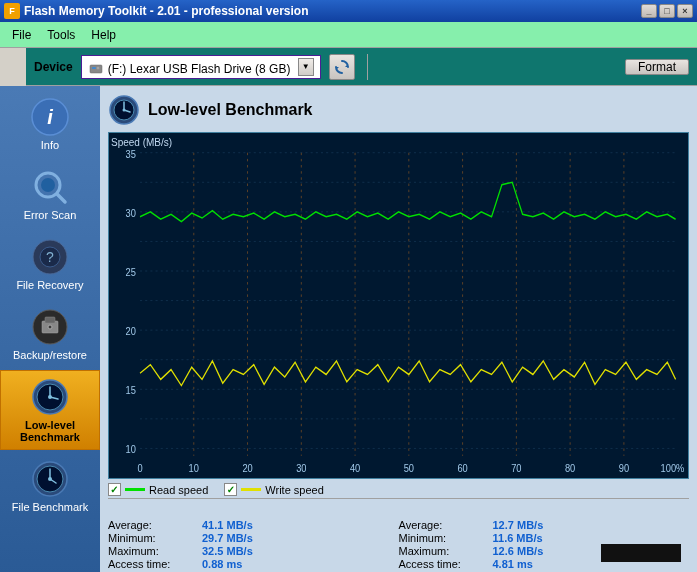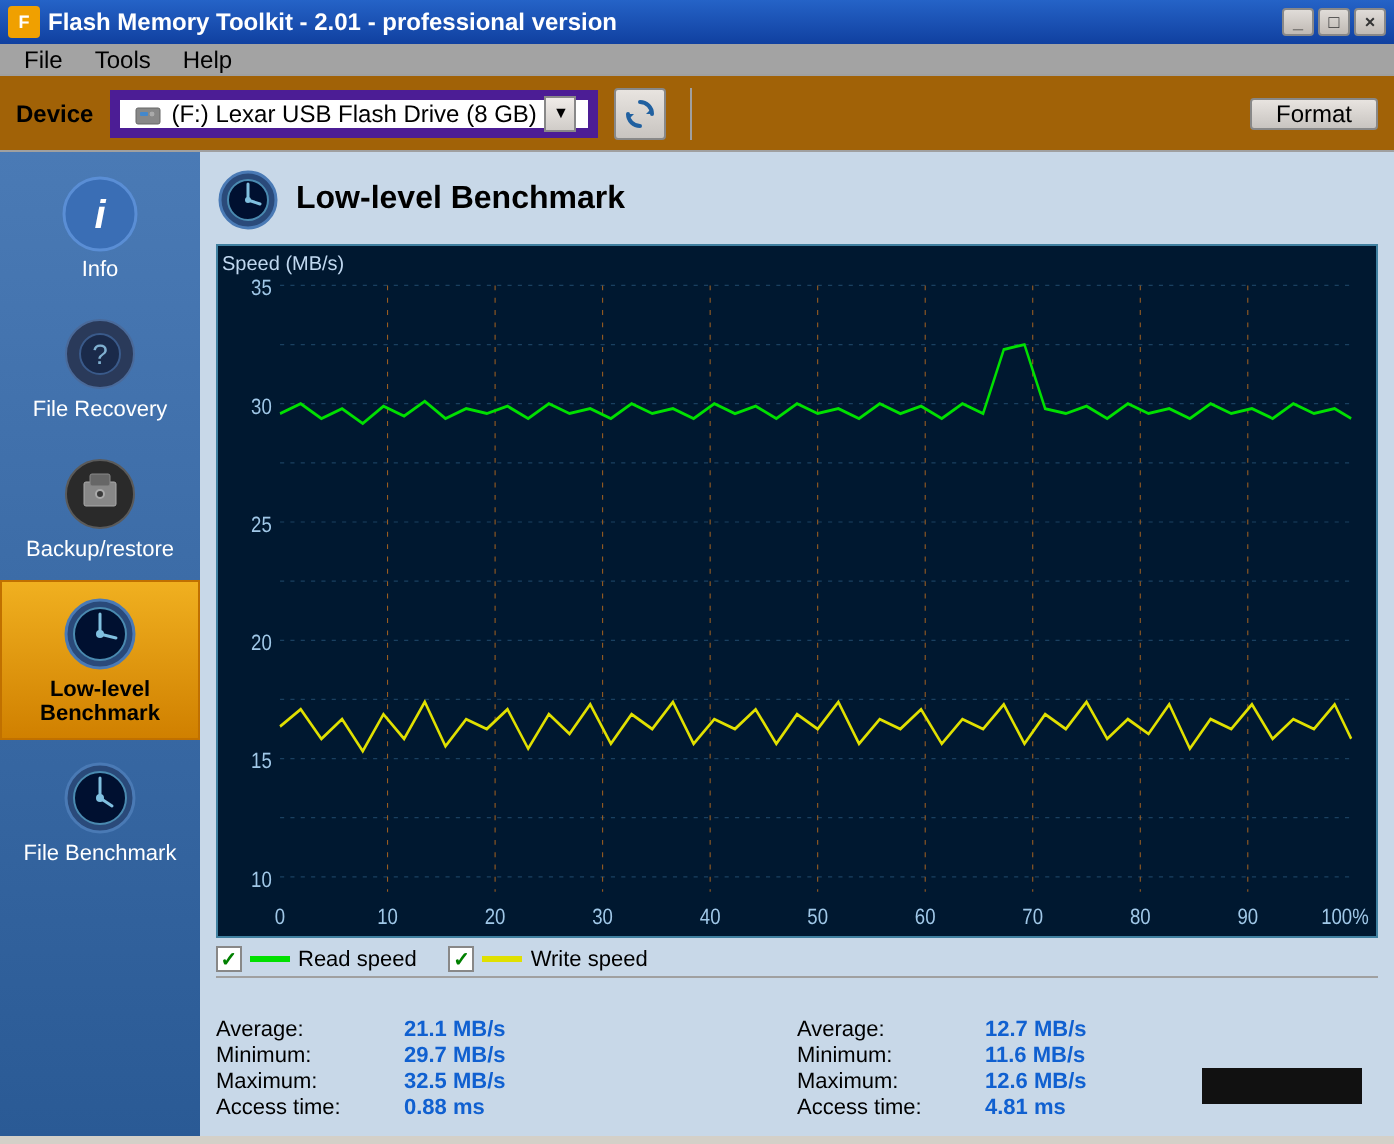--- a/index.html
+++ b/index.html
@@ -21,51 +21,52 @@
     .title-icon { width: 16px; height: 16px; background: #f0a000; border-radius: 2px; display: flex; align-items: center; justify-content: center; font-size: 9px; color: white; font-weight: bold; }
     .title-controls { display: flex; gap: 2px; }
     .title-btn {
       width: 16px; height: 14px; background: linear-gradient(to bottom, #e0dcd8, #c0bab4);
       border: 1px solid #888; border-radius: 2px; cursor: pointer;
       display: flex; align-items: center; justify-content: center; font-size: 9px; color: #333;
     }
 
     
     .menu-bar {
-      background: #a3a3a3;
-      height: 16px;
+      background: #86efac;
+      height: 26px;
       display: flex;
       align-items: center;
       padding: 0 4px;
       border-bottom: 1px solid #a0a0a0;
     }
     .menu-item {
       padding: 2px 8px;
       cursor: pointer;
       font-size: 12px;
       color: #000;
     }
 
     
     .toolbar {
-      background: #a16207;
+      background: #0f766e;
       height: 38px;
       display: flex;
       align-items: center;
       padding: 4px 8px;
       gap: 8px;
       border-bottom: 1px solid #a0a0a0;
+      margin-left: 26px;
     }
     .device-label { font-size: 12px; font-weight: bold; color: #000; }
     .device-select-wrap {
       display: flex;
-      align-items: center;
+      align-items: flex-end;
       gap: 4px;
       background: white;
-      border: 5px solid #4c1d95;
+      border: 1px solid #4c1d95;
       padding: 2px 6px;
       height: 24px;
       min-width: 240px;
     }
     .device-select-text { font-size: 12px; color: #000; flex: 1; }
     .device-dropdown-btn {
       width: 16px; height: 18px; background: linear-gradient(to bottom, #f0ece8, #d0ccc8);
       border: 1px solid #888; cursor: pointer; display: flex; align-items: center; justify-content: center;
       font-size: 8px;
     }
@@ -240,20 +241,30 @@
     <div class="sidebar-item">
       <div class="sidebar-icon">
         <svg width="40" height="40" viewBox="0 0 40 40">
           <circle cx="20" cy="20" r="18" fill="#3a6eb5" stroke="#5a8ed5" stroke-width="1.5"></circle>
           <text x="20" y="27" text-anchor="middle" font-size="20" font-style="italic" font-weight="bold" fill="white">i</text>
         </svg>
       </div>
       <span>Info</span>
     </div>
 
+    <div class="sidebar-item">
+      <div class="sidebar-icon">
+        <svg width="40" height="40" viewBox="0 0 40 40">
+          <circle cx="18" cy="18" r="12" fill="none" stroke="#80b0e0" stroke-width="3"></circle>
+          <circle cx="18" cy="18" r="7" fill="#2060a0"></circle>
+          <line x1="27" y1="27" x2="35" y2="35" stroke="#80b0e0" stroke-width="3.5" stroke-linecap="round"></line>
+        </svg>
+      </div>
+      <span>Error Scan</span>
+    </div>
 
 
     <div class="sidebar-item">
       <div class="sidebar-icon">
         <svg width="40" height="40" viewBox="0 0 40 40">
           <circle cx="20" cy="20" r="17" fill="#2a3a5a" stroke="#4a6a9a" stroke-width="1"></circle>
           <circle cx="20" cy="20" r="10" fill="#1a2a4a" stroke="#3a5a8a" stroke-width="1"></circle>
           <text x="20" y="25" text-anchor="middle" font-size="14" fill="#80b0d0">?</text>
         </svg>
       </div>
@@ -381,21 +392,21 @@
         <div class="legend-color-write"></div>
         <span>Write speed</span>
       </div>
     </div>
 
     <div class="stats-container">
 
       <div class="stats-col">
         <div class="stats-row">
           <span class="stats-label">Average:</span>
-          <span class="stats-value">21.1 MB/s</span>
+          <span class="stats-value">41.1 MB/s</span>
         </div>
         <div class="stats-row">
           <span class="stats-label">Minimum:</span>
           <span class="stats-value">29.7 MB/s</span>
         </div>
         <div class="stats-row">
           <span class="stats-label">Maximum:</span>
           <span class="stats-value">32.5 MB/s</span>
         </div>
         <div class="stats-row">

